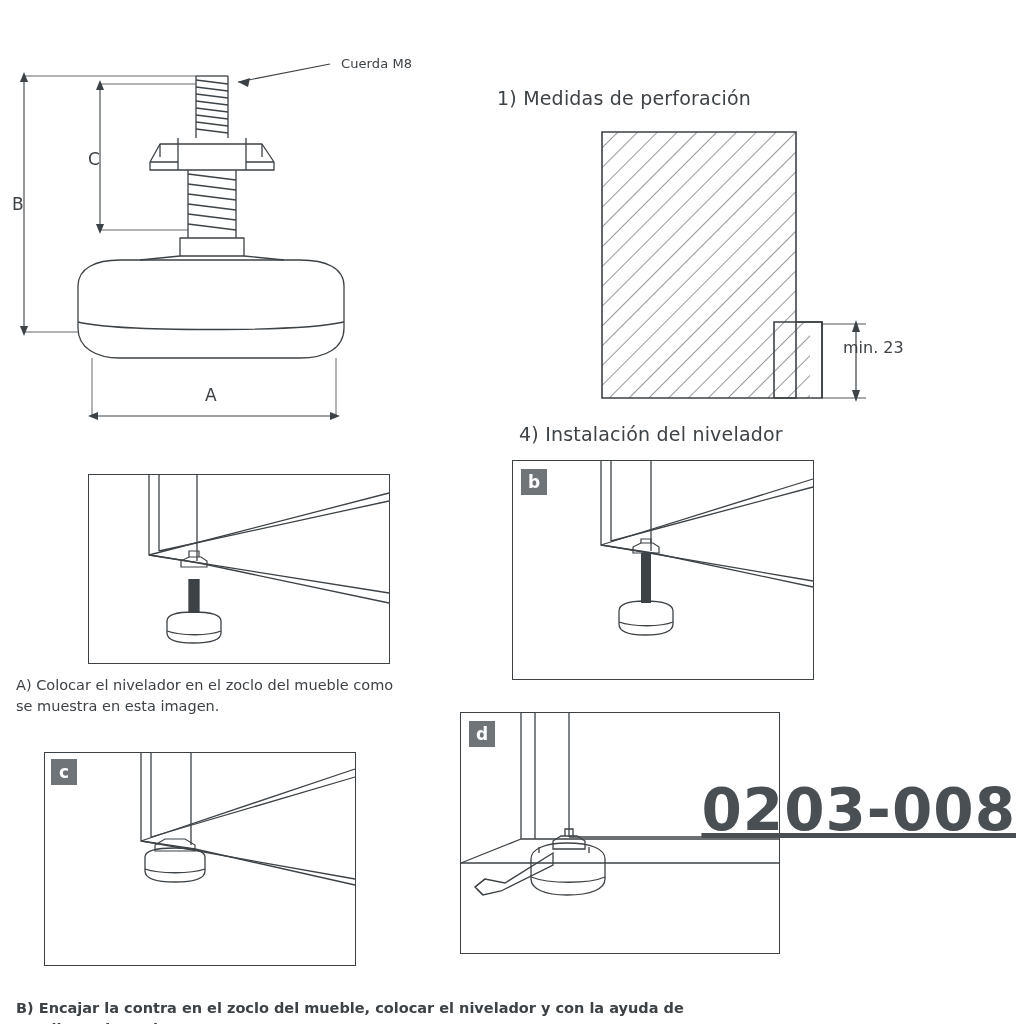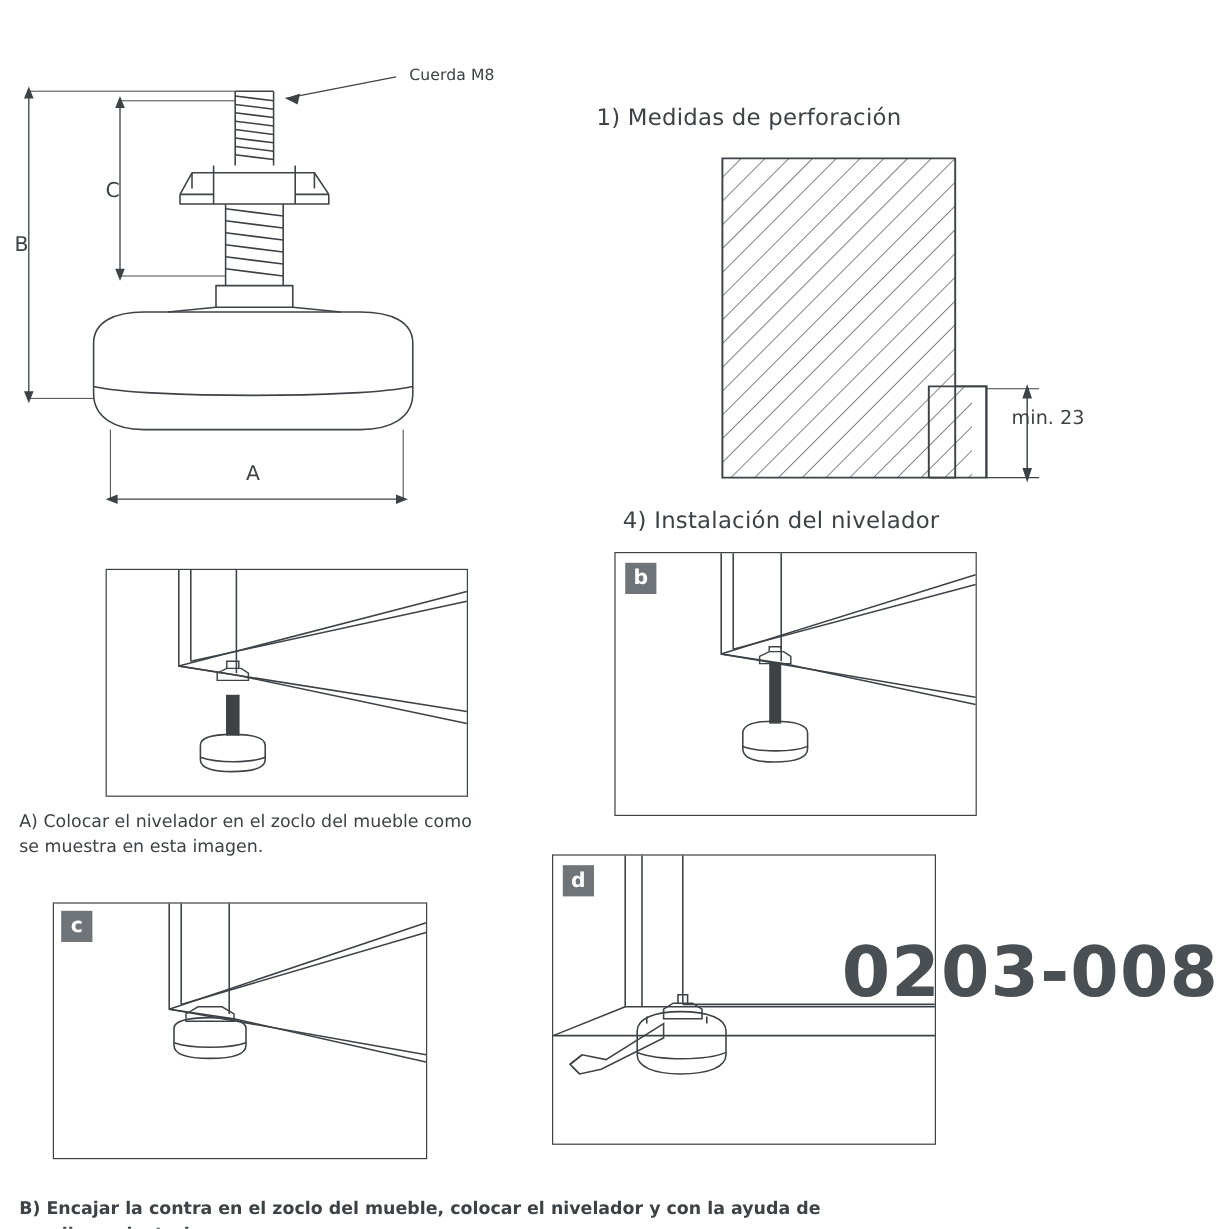--- a/index.html
+++ b/index.html
@@ -264,15 +264,15 @@
       <g fill="none" stroke="#3d4246" stroke-width="1.3">
         <path d="M92 140 L44 170 L24 166 L14 174 L22 182 L40 178 L92 152 Z"></path>
         <path d="M14 174 L24 166"></path>
         <path d="M22 182 L16 176"></path>
       </g>
     </svg>
   </div>
 
   <div class="abs caption" style="left:16px; top:958px; width:690px;font-weight:bold;">B) Encajar la contra en el zoclo del mueble, colocar el nivelador y con la ayuda de una llave ajustarlo.</div>
 
-  <div class="abs code" style="right:8px; bottom:4px;">0203-008</div>
+  <div class="abs code" style="right:8px; bottom:4px;text-decoration:underline;">0203-008</div>
 
 </div>
 
 </body></html>

